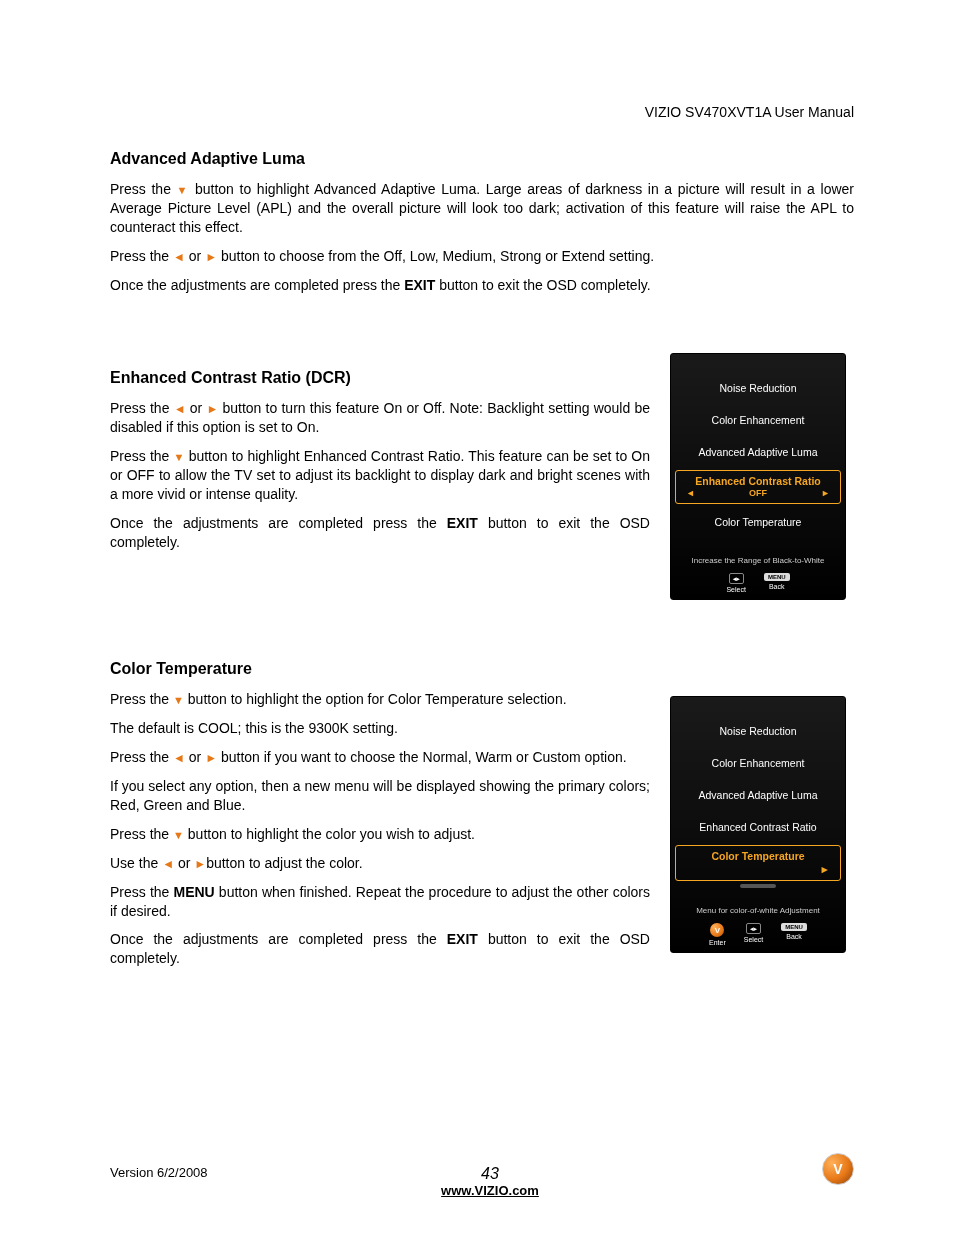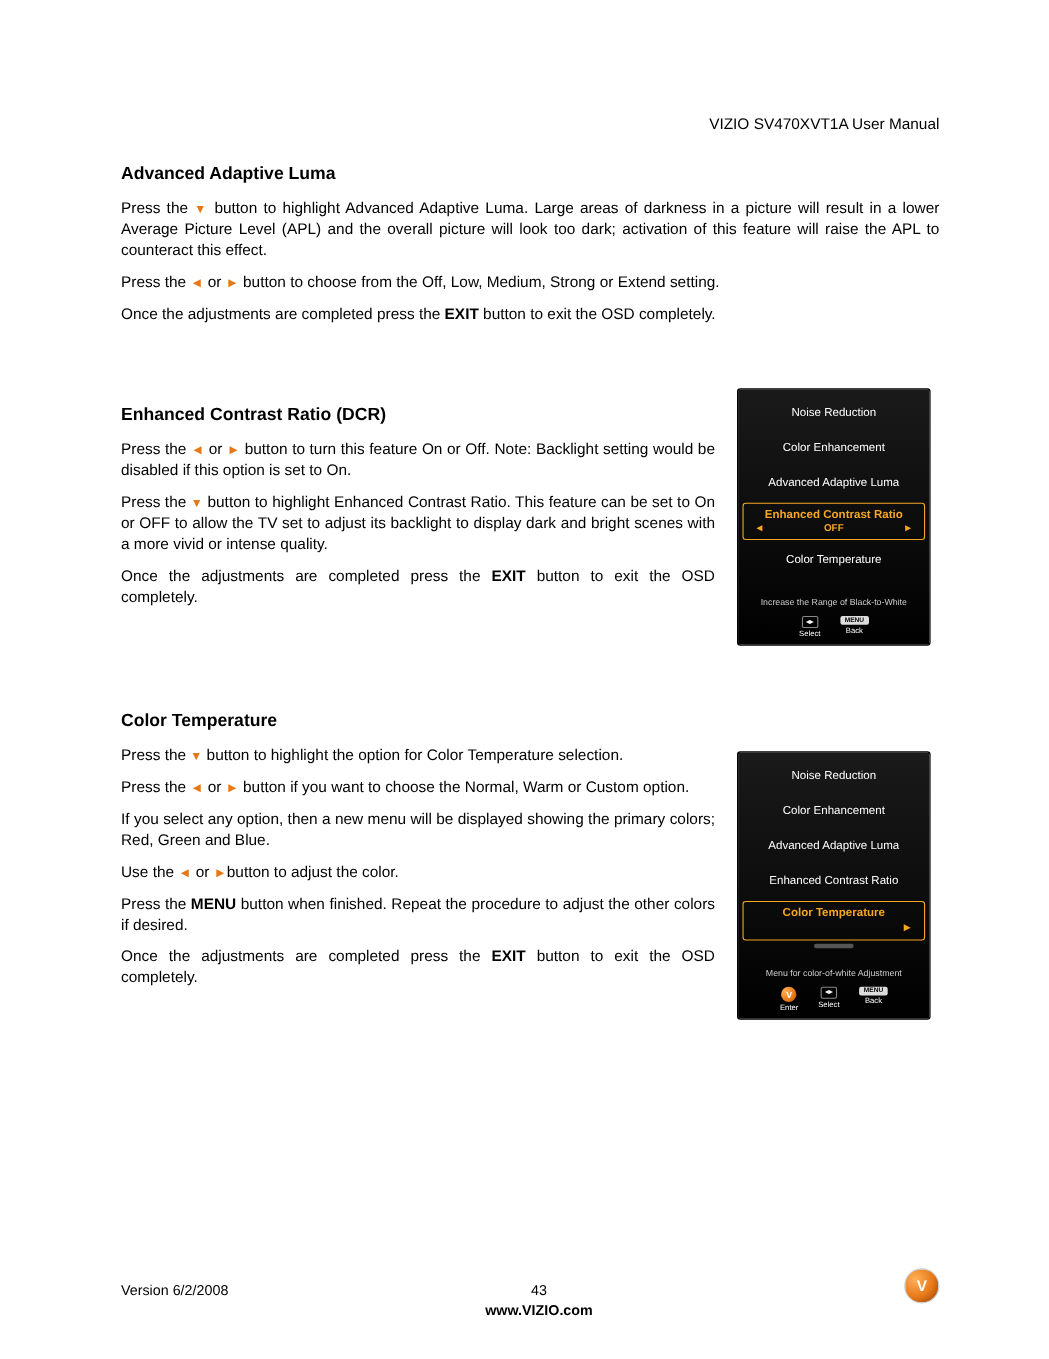--- a/index.html
+++ b/index.html
@@ -50,21 +50,21 @@
   
   .osd {
     width: 176px;
     background: linear-gradient(#1a1a1a,#000);
     border: 1px solid #000;
     border-radius: 3px;
     color: #fff;
     font-size: 10px;
     text-align: center;
     flex-shrink: 0;
-    padding: 5px 0 6px 0;
+    padding: 18px 0 6px 0;
     margin-top: 4px;
   }
   .osd-item {
     padding: 10px 6px;
     font-size: 10.5px;
   }
   .osd-highlight {
     border: 1px solid #f5a623;
     border-radius: 3px;
     margin: 2px 4px;
@@ -147,29 +147,31 @@
     right: 84px;
     display: flex;
     align-items: flex-start;
     font-size: 13px;
   }
   .footer .ver { flex: 1; }
   .footer .page-num {
     position: absolute;
     left: 50%;
     transform: translateX(-50%);
-    font-size: 13px;
+    font-size: 16px;
+    font-style: italic;
   }
   .footer .url {
     position: absolute;
     left: 50%;
     top: 18px;
     transform: translateX(-50%);
     font-weight: bold;
     font-size: 13px;
+    text-decoration: underline;
   }
   .logo-bottom {
     position: absolute;
     right: 100px;
     bottom: 50px;
     width: 32px; height: 32px;
     border-radius: 50%;
     background: radial-gradient(circle at 30% 30%, #ffb15a, #e77817 55%, #8b3e08);
     border: 1px solid #ccc;
     display: flex; align-items: center; justify-content: center;
@@ -232,24 +234,28 @@
       </div>
     </div>
   </div>
 
   <div class="row" style="margin-top:40px;">
     <div class="content section-left">
       <h2>Color Temperature</h2>
       <p class="para">
         <span>Press the </span><span class="arrow-down">▼</span><span> button to highlight the option for Color Temperature selection.</span>
       </p>
+      <p class="para">The default is COOL; this is the 9300K setting.</p>
       <p class="para">
         <span>Press the </span><span class="arrow-lr">◄</span><span> or </span><span class="arrow-lr">►</span><span> button if you want to choose the Normal, Warm or Custom option.</span>
       </p>
       <p class="para">If you select any option, then a new menu will be displayed showing the primary colors; Red, Green and Blue.</p>
+      <p class="para">
+        <span>Press the </span><span class="arrow-down">▼</span><span> button to highlight the color you wish to adjust.</span>
+      </p>
       <p class="para">
         <span>Use the </span><span class="arrow-lr">◄</span><span> or </span><span class="arrow-lr">►</span><span>button to adjust the color.</span>
       </p>
       <p class="para">
         <span>Press the </span><span class="bold">MENU</span><span> button when finished.  Repeat the procedure to adjust the other colors if desired.</span>
       </p>
       <p class="para">
         <span>Once the adjustments are completed press the </span><span class="bold">EXIT</span><span> button to exit the OSD completely.</span>
       </p>
     </div>

